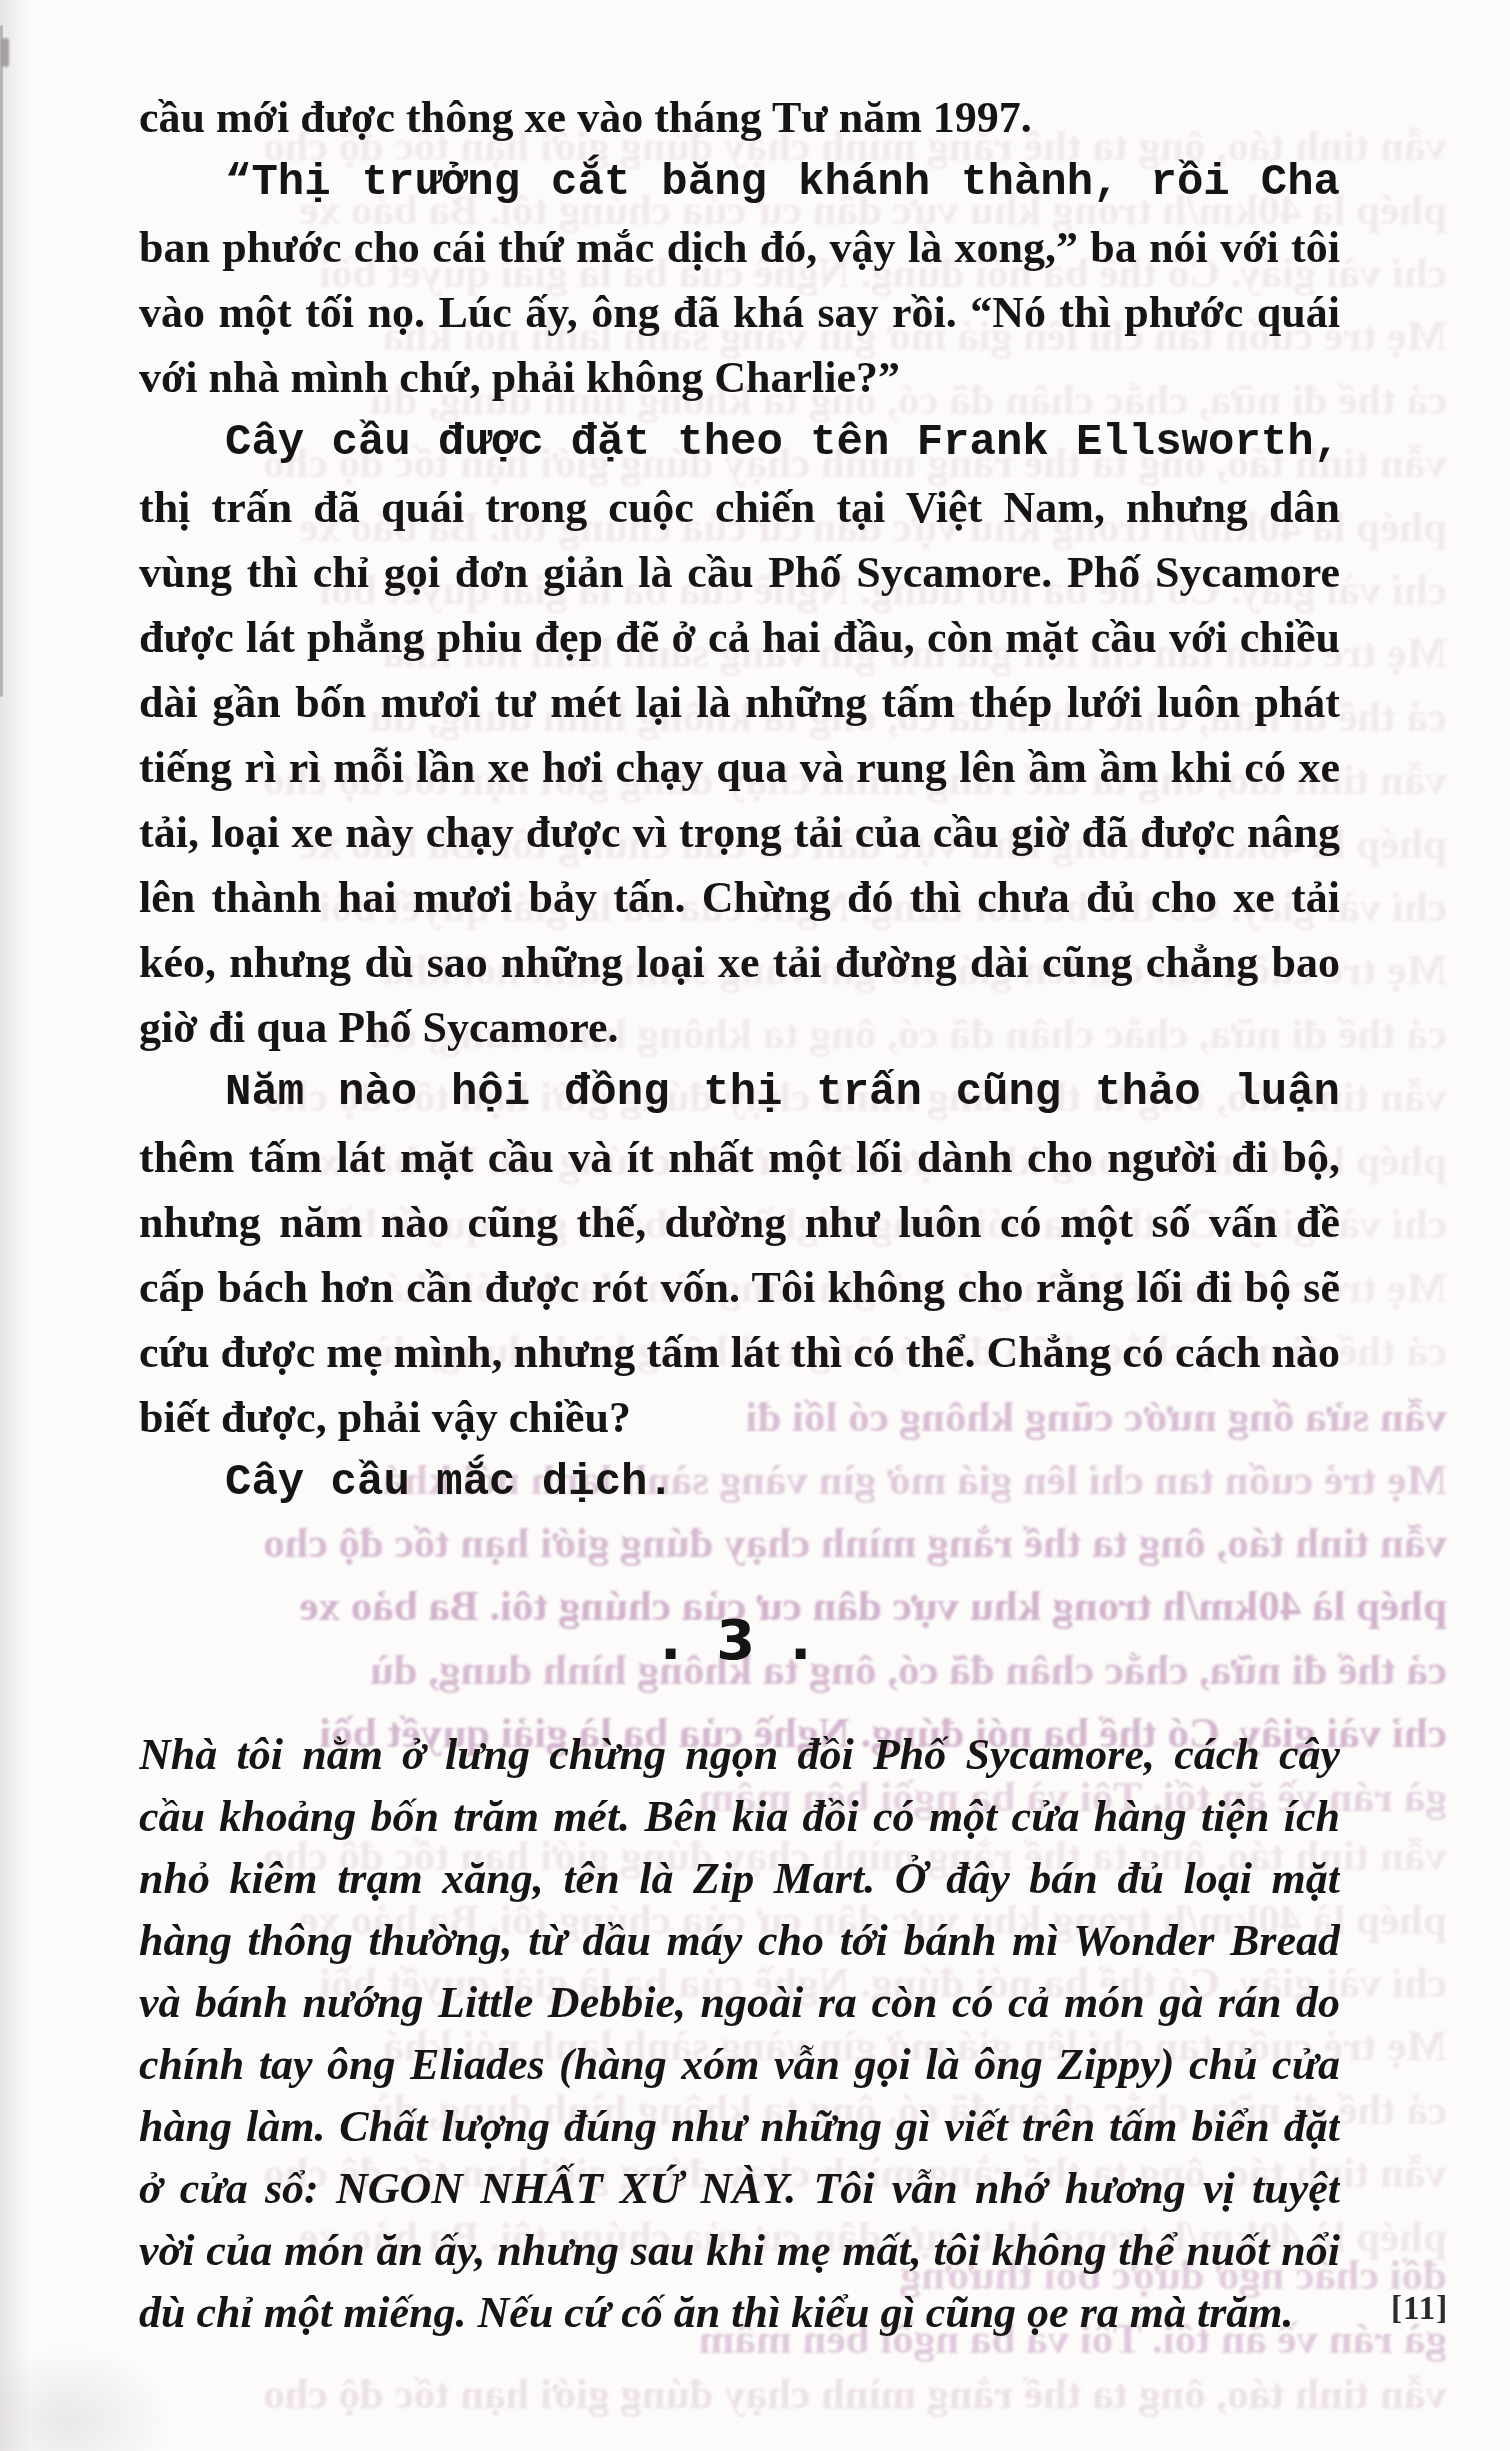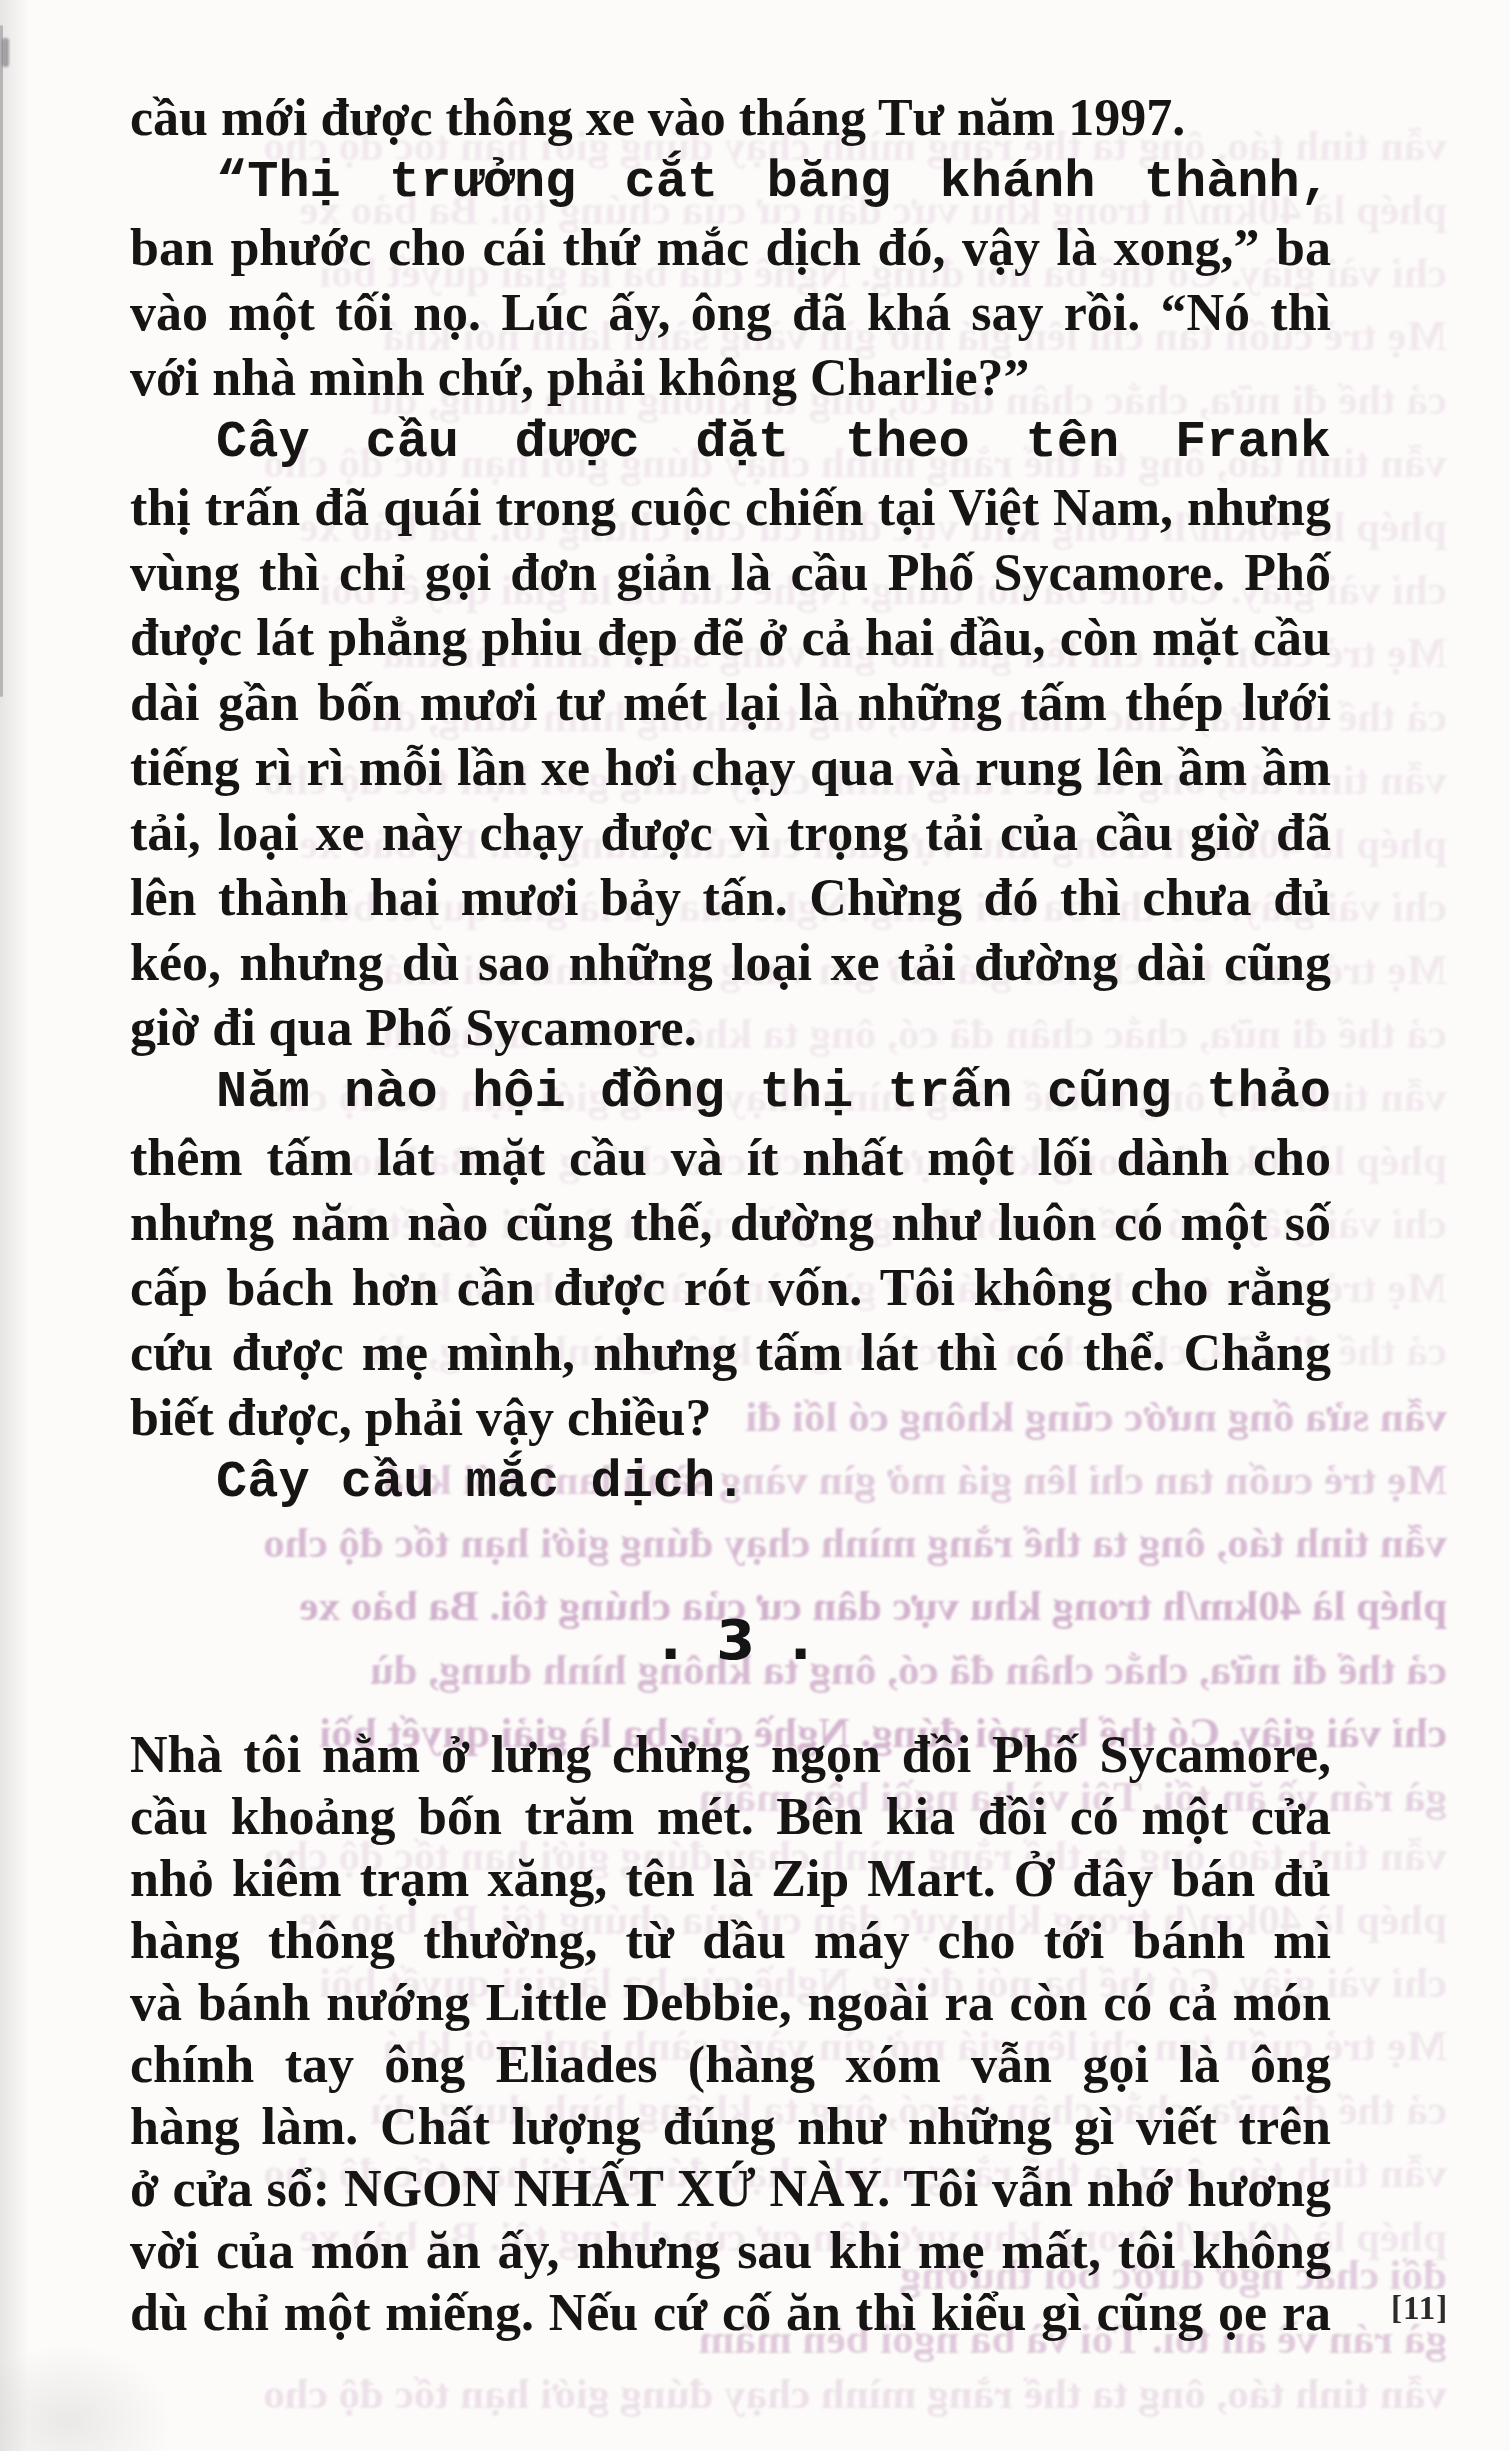--- a/index.html
+++ b/index.html
@@ -38,27 +38,27 @@
     transform:scaleX(-1);
     font-family:"Liberation Serif", serif;
     font-weight:600;
     font-size:43px;line-height:58px;
     color:#a05a99;
     white-space:nowrap;overflow:hidden;
     filter:blur(1.3px);
   }
   
   .block{
-    position:absolute;left:130px;width:1201px;
+    position:absolute;left:139px;width:1201px;
     color:#171513;
     font-weight:600;
-    font-size:52px;
+    font-size:44px;
   }
   .block-1{top:85px;}
-  .block-2{top:1724px;}
+  .block-2{top:1724px;font-style:italic;}
   .block-1 .line{height:65px;line-height:65px;}
   .block-2 .line{height:62px;line-height:62px;}
   .line{
     text-align:justify;
     text-align-last:justify;
     overflow:hidden;
   }
   .line.e{text-align-last:left;}
   .line.i{text-indent:86px;font-family:Liberation Mono, monospace;}
   .heading{

